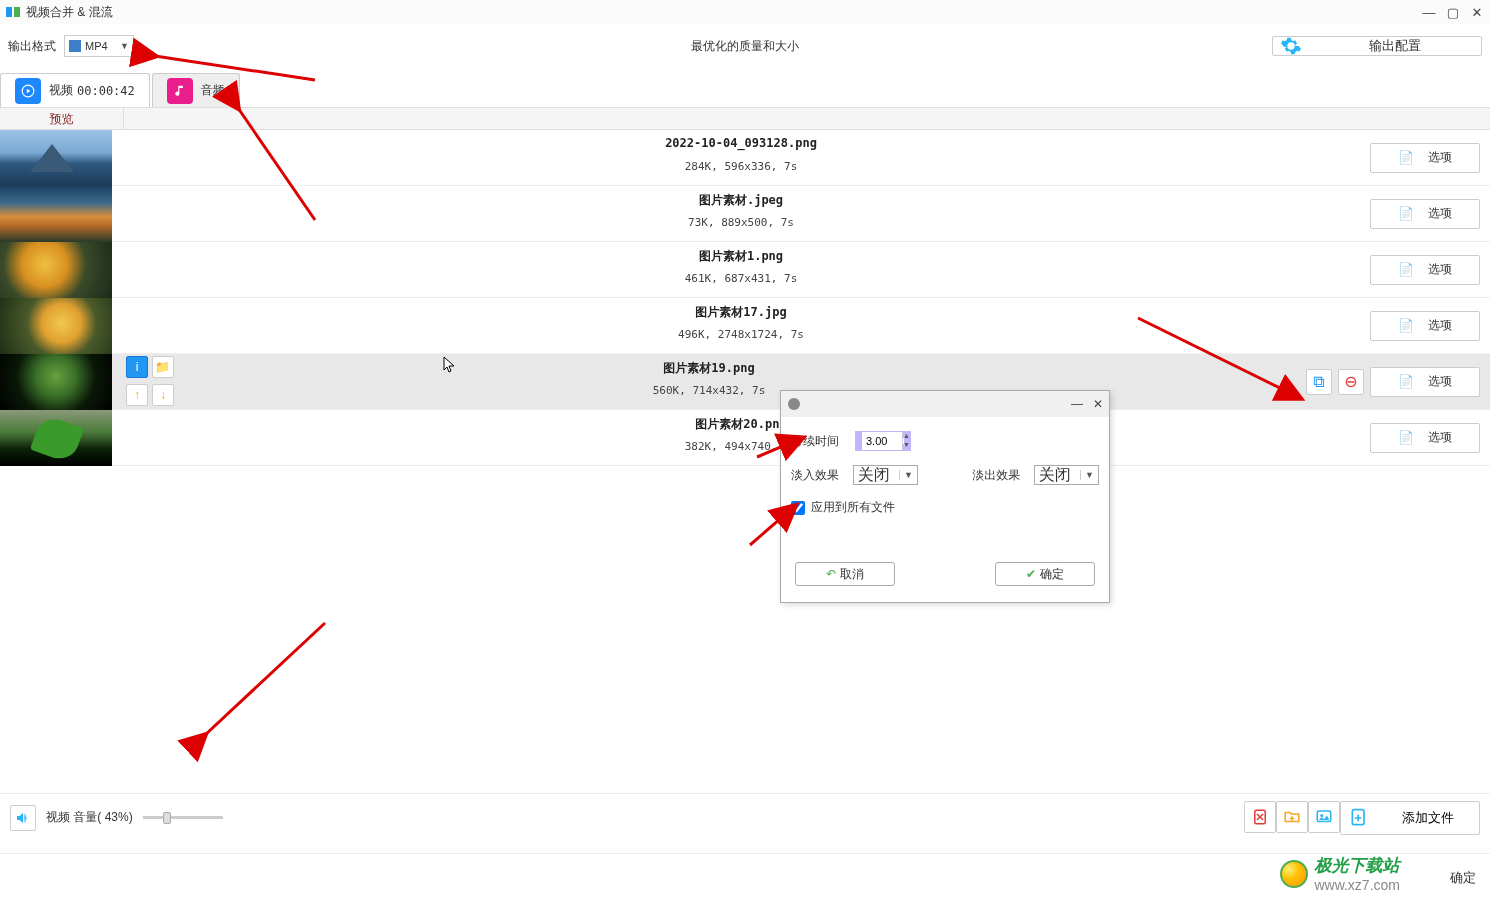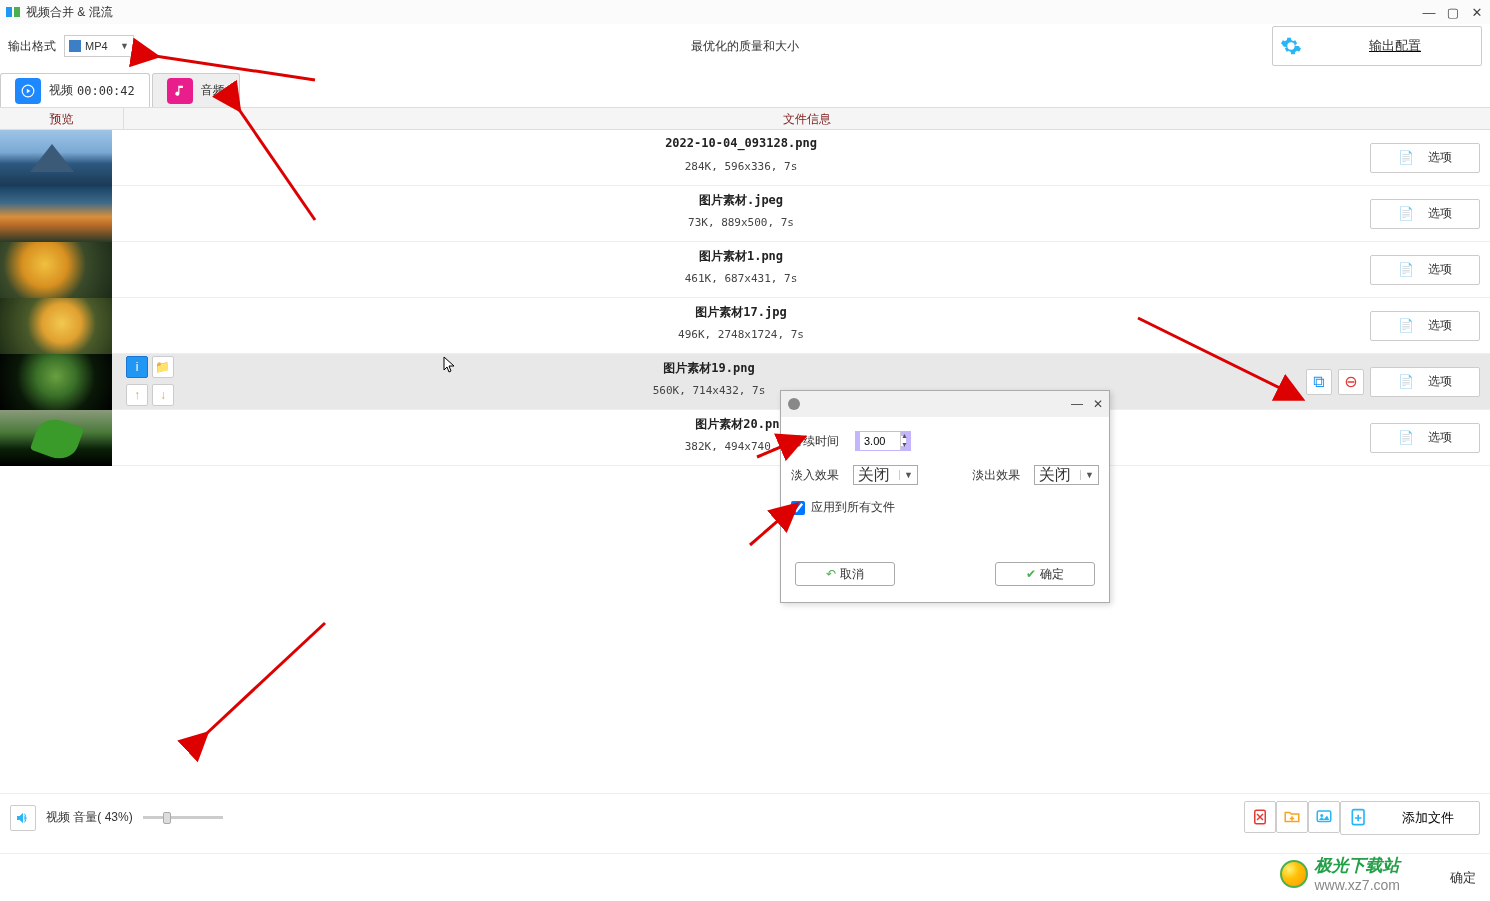--- a/index.html
+++ b/index.html
@@ -12,21 +12,21 @@
 .titlebar .win-controls { display: flex; gap: 10px; align-items: center; color:#444;}
 .winbtn { width: 14px; height: 14px; display:flex; align-items:center; justify-content:center; font-size:13px;}
 
 
 .toprow { display: flex; align-items: center; height: 44px; padding: 0 8px; font-size: 12px; position:relative;justify-content:flex-end;}
 .toprow .label1 { margin-right: 8px; color:#333; font-size:12px;}
 .format-select { width: 70px; height: 22px; border: 1px solid #ccc; display:flex; align-items:center; padding:0 4px; font-size:11px; color:#333; background:#fff; position:relative;}
 .format-select .fmt-icon { width:12px; height:12px; background:#3d7fc7; margin-right:4px;}
 .format-select .chev { margin-left:auto; font-size:9px; color:#555;}
 .center-text { position:absolute; left:50%; transform:translateX(-50%); font-size:12px; color:#333;}
-.outconfig-btn { margin-left:auto; width: 210px; height: 40px; border:1px solid #ccc; display:flex; align-items:center; border-radius:2px; background:#fff;text-decoration:underline;}
+.outconfig-btn { margin-left:auto; width: 210px; height: 20px; border:1px solid #ccc; display:flex; align-items:center; border-radius:2px; background:#fff;}
 .outconfig-btn .gear { width:36px; display:flex; align-items:center; justify-content:center;}
 .outconfig-btn .txt { flex:1; text-align:center; font-size:13px; color:#333;}
 
 
 .tabs { display:flex; align-items:flex-end; height:40px; padding-left:0; border-bottom:1px solid #ddd;}
 .tab { height:34px; border:1px solid #ccc; border-bottom:none; background:#fff; display:flex; align-items:center; padding:0 14px; font-size:12px; color:#333; margin-right:2px; border-top-left-radius:3px; border-top-right-radius:3px;}
 .tab.inactive { background:#eee;}
 .tab .tab-icon { width:26px; height:26px; border-radius:4px; display:flex; align-items:center; justify-content:center; margin-right:8px;}
 .tab-video-icon { background:#1e88ff;}
 .tab-audio-icon { background:#e91e8c;}
@@ -68,21 +68,21 @@
 .footer-ok { font-size:13px; color:#333;}
 
 
 .dialog { position:absolute; left:780px; top:390px; width:330px; background:#fff; border:1px solid #aaa; box-shadow:2px 2px 6px rgba(0,0,0,0.15);}
 .dlg-title { height:26px; background:#f0f0f0; display:flex; align-items:center; padding:0 6px; font-size:12px;}
 .dlg-title .dlg-icon { width:14px; height:14px; margin-right:6px;}
 .dlg-title .dlg-ctrl { margin-left:auto; display:flex; gap:10px; color:#444;}
 .dlg-body { padding:14px 10px 10px 10px; font-size:12px; color:#333;}
 .dlg-row { display:flex; align-items:center; margin-bottom:14px; gap:8px;}
 .dlg-label { width:56px;}
-.spinner { width:56px; height:20px; border:5px solid #c4b5fd; display:flex; align-items:center;}
+.spinner { width:56px; height:20px; border:7px solid #c4b5fd; display:flex; align-items:center;}
 .spinner input { border:none; width:40px; height:18px; font-size:11px; padding-left:4px; outline:none;}
 .spinner .spins { width:14px; display:flex; flex-direction:column; border-left:1px solid #ccc;}
 .spinner .spins div { height:9px; font-size:7px; text-align:center; line-height:8px; color:#555;}
 .select-box { height:20px; border:1px solid #aaa; display:flex; align-items:center; width:68px;}
 .select-box .sel-txt { flex:1; padding-left:4px; font-size:16px;}
 .select-box .sel-chev { width:18px; text-align:center; border-left:1px solid #ccc; font-size:9px; color:#555;}
 .dlg-check { display:flex; align-items:center; gap:6px; margin-top:2px; margin-bottom:40px;}
 .dlg-check input { width:14px; height:14px;}
 .dlg-footer { display:flex; justify-content:space-between; padding:6px 4px;}
 .dlg-btn { width:100px; height:24px; border:1px solid #aaa; border-radius:3px; display:flex; align-items:center; justify-content:center; font-size:12px; gap:4px; background:#fff;}
@@ -161,21 +161,20 @@
       <svg width="14" height="14" viewBox="0 0 24 24">
           <path fill="#fff" d="M9 3v10.5a3.5 3.5 0 102 3.2V7h6V3H9z"></path>
         </svg>
     </span>
     <span>音频</span>
   </div>
 </div>
 
 <div class="colheaders">
   <div class="col-preview">预览</div>
-  <div class="col-fileinfo">文件信息</div>
 </div>
 
 <div class="filelist">
 
   <div class="filerow">
     <div class="tn tn1"></div>
     <div class="rowbody">
       <div class="fname">2022-10-04_093128.png</div>
       <div class="finfo">284K, 596x336, 7s</div>
     </div>

